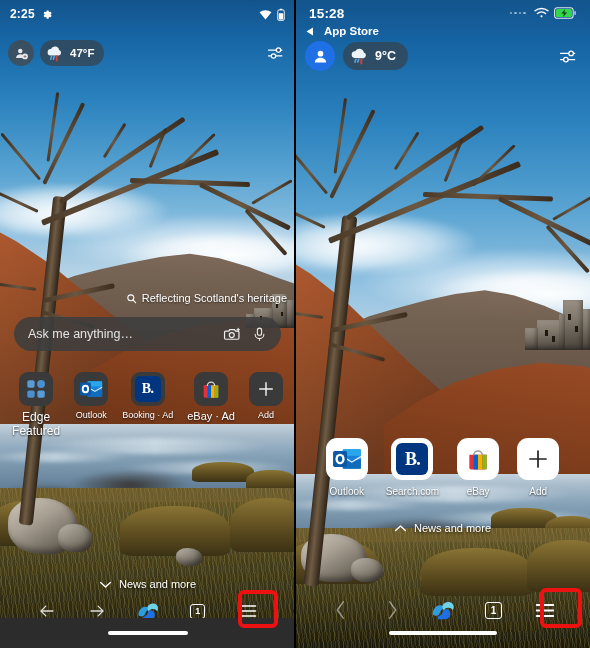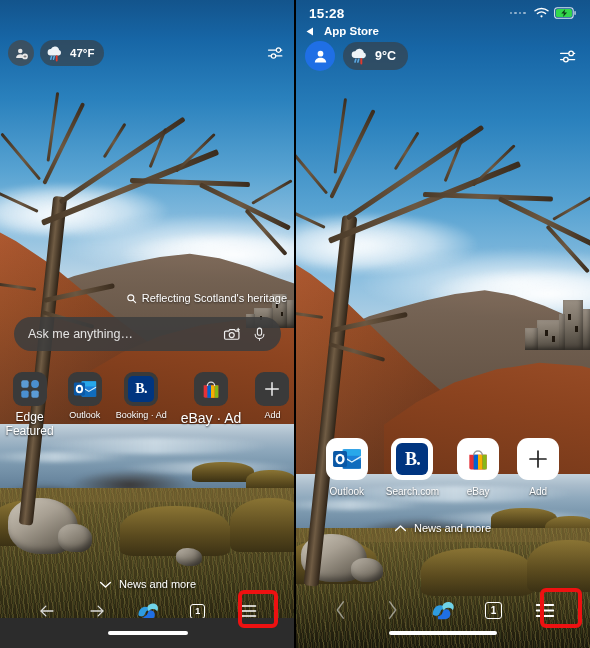--- a/index.html
+++ b/index.html
@@ -291,20 +291,42 @@
         <div class="branch" style="left:252px;top:142px;width:46px;height:3px;transform:rotate(-30deg)"></div>
         <div class="branch" style="left:176px;top:110px;width:54px;height:3px;transform:rotate(-44deg)"></div>
         <div class="branch" style="left:150px;top:106px;width:42px;height:3px;transform:rotate(-68deg)"></div>
         <div class="branch" style="left:104px;top:96px;width:40px;height:3px;transform:rotate(-58deg)"></div>
         <div class="branch" style="left:44px;top:238px;width:72px;height:5px;transform:rotate(-12deg)"></div>
         <div class="branch" style="left:42px;top:250px;width:54px;height:4px;transform:rotate(16deg)"></div>
         <div class="branch" style="left:36px;top:228px;width:40px;height:3px;transform:rotate(188deg)"></div>
       </div>
     </div>
 
+    <div class="statusbar" style="height:28px;padding:0 10px;font-size:12px">
+      <span class="sb-time">2:25</span>
+      <span style="margin-left:6px;display:flex">
+        <svg width="11" height="11" viewBox="0 0 24 24" fill="#fff">
+            <path d="M12 8a4 4 0 100 8 4 4 0 000-8zm9.4 4a7.4 7.4 0 00-.1-1.2l2-1.6-2-3.4-2.4 1a7.6 7.6 0 00-2-1.2L16.5 3h-4l-.4 2.6c-.7.3-1.4.7-2 1.2l-2.4-1-2 3.4 2 1.6a7.4 7.4 0 000 2.4l-2 1.6 2 3.4 2.4-1c.6.5 1.3.9 2 1.2l.4 2.6h4l.4-2.6c.7-.3 1.4-.7 2-1.2l2.4 1 2-3.4-2-1.6c.1-.4.1-.8.1-1.2z"></path>
+          </svg>
+      </span>
+      <span class="sb-right">
+        <span style="display:flex">
+          <svg width="13" height="11" viewBox="0 0 24 20" fill="#fff">
+              <path d="M12 19l11-13a17 17 0 00-22 0z"></path>
+            </svg>
+        </span>
+        <span style="display:flex">
+          <svg width="8" height="13" viewBox="0 0 12 20" fill="none">
+              <rect x="1" y="3" width="10" height="16" rx="2" stroke="#fff" stroke-width="1.4"></rect>
+              <rect x="4" y="1" width="4" height="2" rx="1" fill="#fff"></rect>
+              <rect x="2.6" y="8" width="6.8" height="9.6" rx="1" fill="#fff"></rect>
+            </svg>
+        </span>
+      </span>
+    </div>
 
     <div class="toprow" style="top:40px;padding:0 8px;gap:6px">
       <div class="avatar gray" style="width:26px;height:26px">
         <svg width="15" height="15" viewBox="0 0 24 24" fill="#e8e8e8">
             <circle cx="10" cy="8" r="3.6"></circle>
             <path d="M3.4 19c0-3.6 3-5.8 6.6-5.8s6.6 2.2 6.6 5.8z"></path>
             <circle cx="17.6" cy="16.6" r="4.6" fill="#e8e8e8"></circle>
             <path d="M17.1 14.2h1v4.8h-1z" fill="#5a5a5a"></path>
             <path d="M15.2 16.1h4.8v1h-4.8z" fill="#5a5a5a"></path>
           </svg>
@@ -396,21 +418,21 @@
       <div class="tile">
         <div class="tile-ico" style="width:34px;height:34px;border-radius:9px;background:#3a3a3a">
           <svg width="22" height="22" viewBox="0 0 24 24">
             <path d="M4 8h16v12a1.6 1.6 0 01-1.6 1.6H5.6A1.6 1.6 0 014 20z" fill="#E53238"></path>
             <rect x="8" y="8" width="4" height="13.6" fill="#0064D2"></rect>
             <rect x="12" y="8" width="4" height="13.6" fill="#F5AF02"></rect>
             <rect x="16" y="8" width="4" height="13.6" fill="#86B817"></rect>
             <path d="M8 8.6a4 4 0 018 0" fill="none" stroke="#d8d8d8" stroke-width="1.4"></path>
           </svg>
         </div>
-        <div class="tile-lbl" style="font-size:14px;margin-top:4px">eBay · Ad</div>
+        <div class="tile-lbl" style="font-size:11px;margin-top:4px">eBay · Ad</div>
       </div>
 
       <div class="tile">
         <div class="tile-ico" style="width:34px;height:34px;border-radius:9px;background:#3a3a3a">
           <svg width="20" height="20" viewBox="0 0 24 24" stroke="#eee" stroke-width="1.8" stroke-linecap="round">
               <line x1="12" y1="4.5" x2="12" y2="19.5"></line>
               <line x1="4.5" y1="12" x2="19.5" y2="12"></line>
             </svg>
         </div>
         <div class="tile-lbl" style="font-size:9px;margin-top:4px">Add</div>

